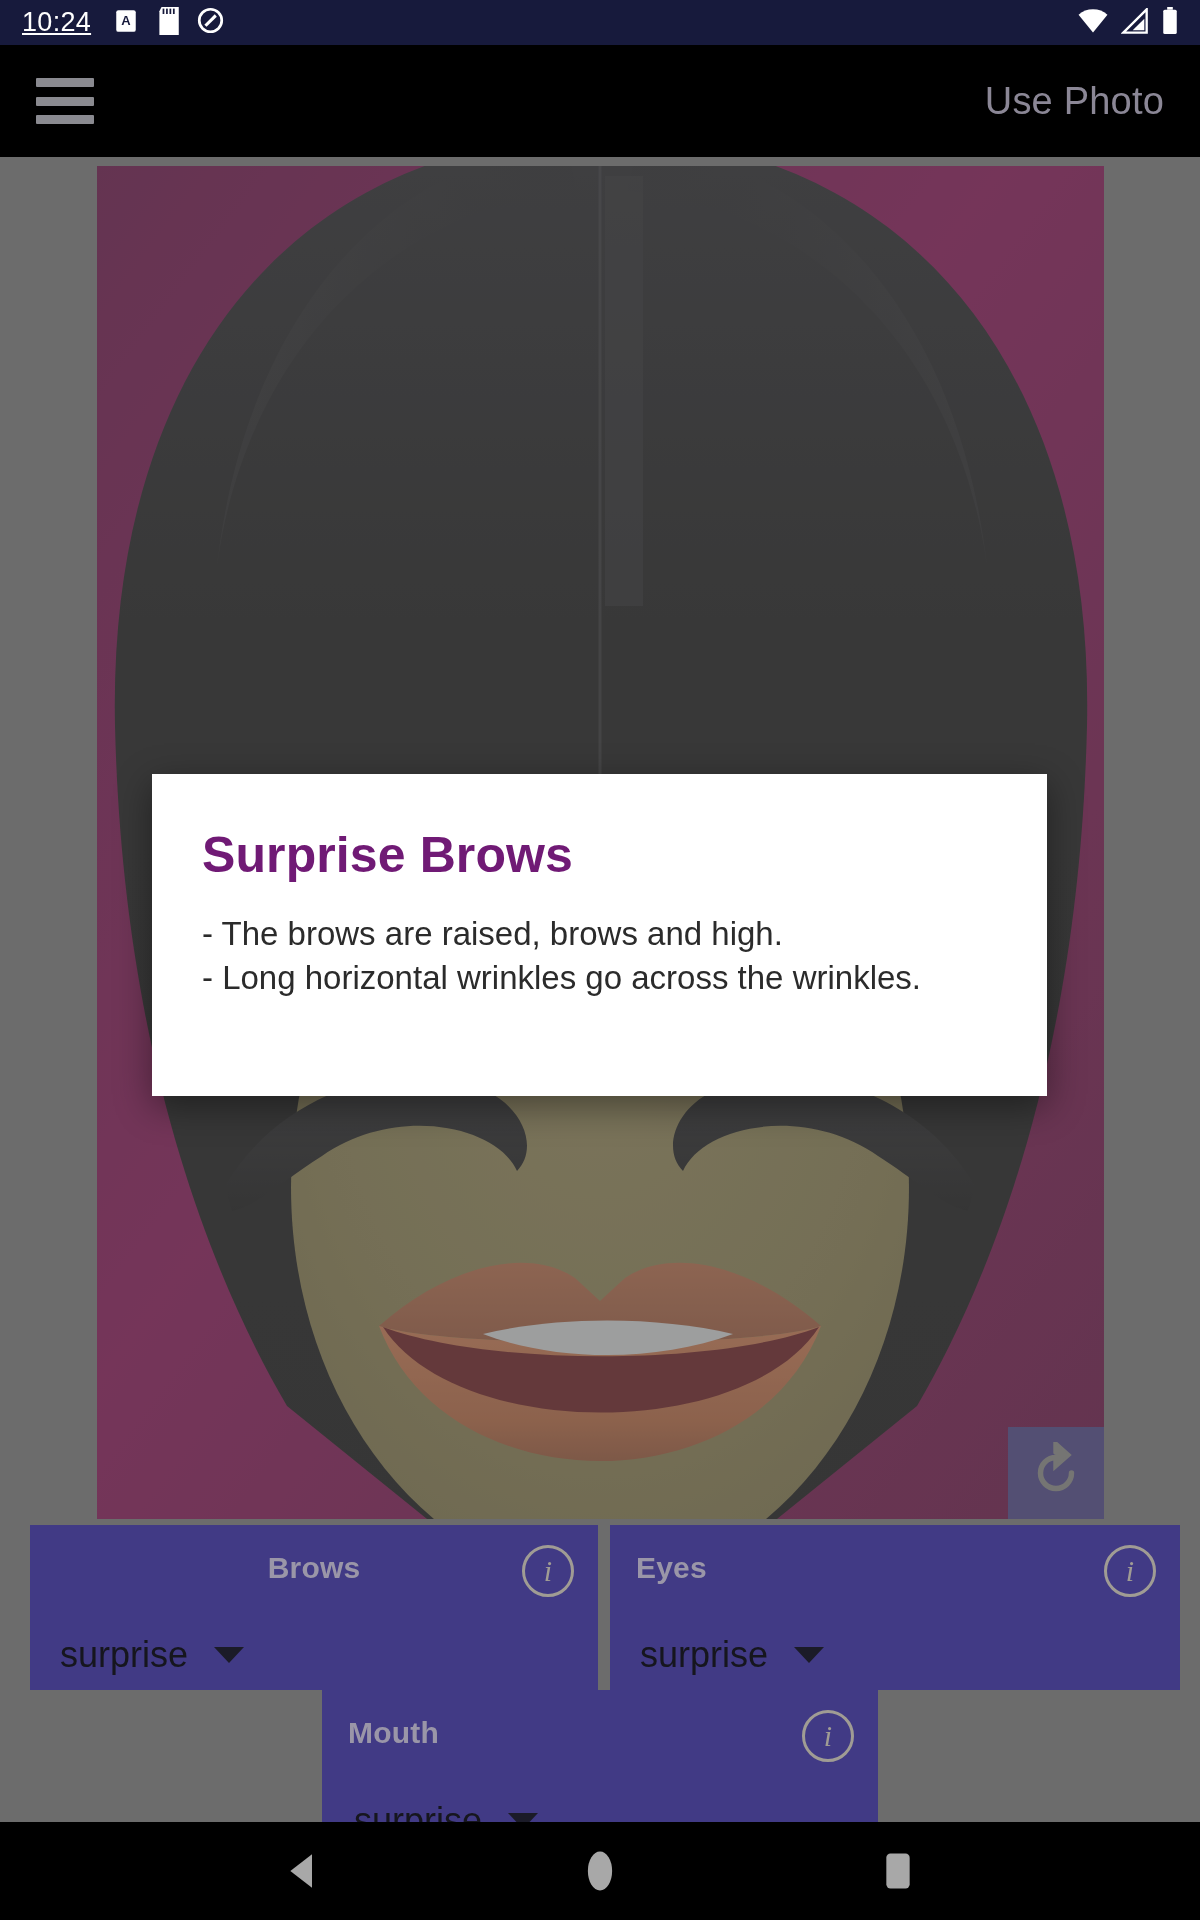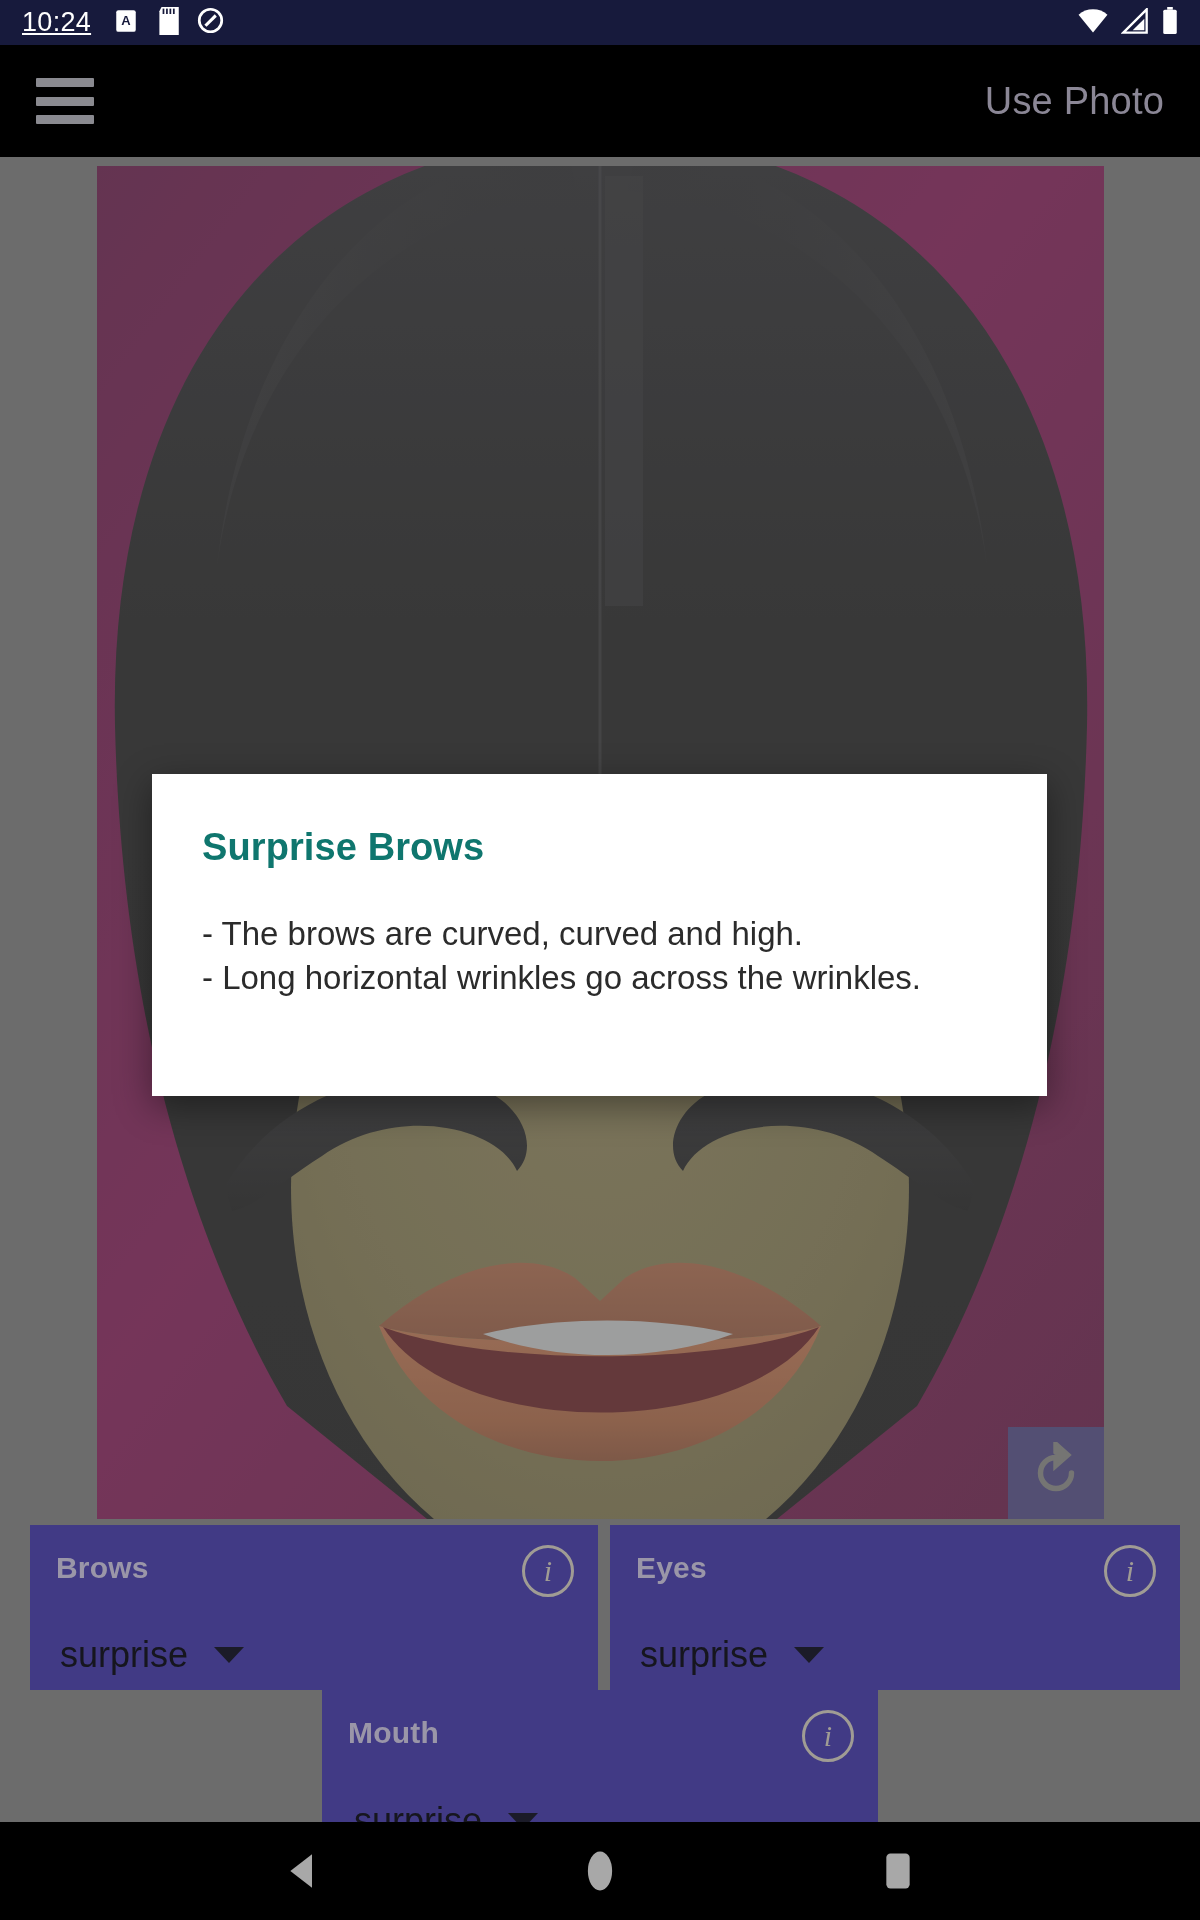--- a/index.html
+++ b/index.html
@@ -80,21 +80,21 @@
   
   .controls { position:absolute; left:0; top:1525px; width:1200px; z-index:25; }
   .ctrl-row { display:flex; }
   .ctrl-row-2 { display:flex; justify-content:center; }
   .panel {
     background:#413a85;
     position:relative;
     padding:26px 26px 0 26px;
     height:165px;
   }
-  .panel.brows { width:568px; margin-left:30px; }
+  .panel.brows { width:568px; margin-left:30px;text-align:center; }
   .panel.eyes  { width:570px; margin-left:12px; }
   .panel.mouth { width:556px; height:172px; }
   .panel-title {
     color:#9a96a8; font-size:30px; font-weight:bold;
     letter-spacing:0.2px;
   }
   .info-icon {
     position:absolute; right:24px; top:20px;
     width:52px; height:52px;
     border:3px solid #a09c94; border-radius:50%;
@@ -121,21 +121,21 @@
   .dialog {
     position:absolute;
     left:152px; top:774px;
     width:895px; height:322px;
     background:#ffffff;
     z-index:40;
     box-shadow:0 10px 34px rgba(0,0,0,0.42);
   }
   .dlg-title {
     position:absolute; left:50px; top:52px;
-    font-size:38px; font-weight:bold; color:#0f766e;
+    font-size:50px; font-weight:bold; color:#701a75;
     letter-spacing:0.1px;
   }
   .dlg-body {
     position:absolute; left:50px; top:138px; right:50px;
     font-size:33px; color:#2b2b2b; line-height:1.33;
   }
   .dlg-actions {
     position:absolute; right:0; bottom:0;
     width:100%; height:92px;
     display:flex; align-items:center; justify-content:flex-end;
@@ -359,21 +359,21 @@
           <span class="dd-value">surprise</span>
           <span class="dd-caret"></span>
         </div>
       </div>
     </div>
   </div>
 
   <div class="dialog">
     <div class="dlg-title">Surprise Brows</div>
     <div class="dlg-body">
-      <div>- The brows are curved, curved and high.</div>
+      <div>- The brows are raised, brows and high.</div>
       <div>- Long horizontal wrinkles go across the wrinkles.</div>
     </div>
   </div>
 
   <div class="navbar">
     <div class="nav-btn">
       <svg width="34" height="40" viewBox="0 0 20 24">
         <path d="M16 2 L16 22 L3 12 Z" fill="#a8a8a8"></path>
       </svg>
     </div>

